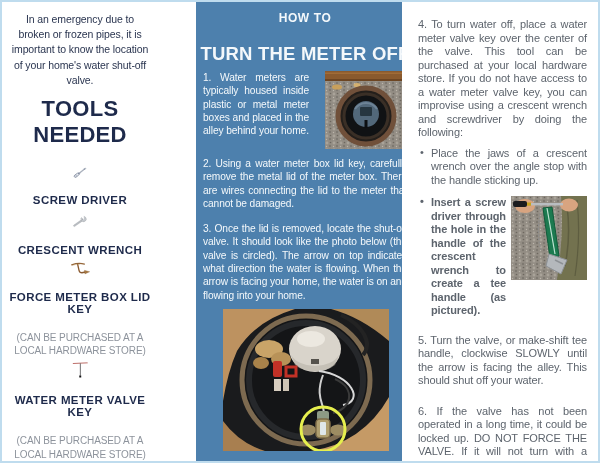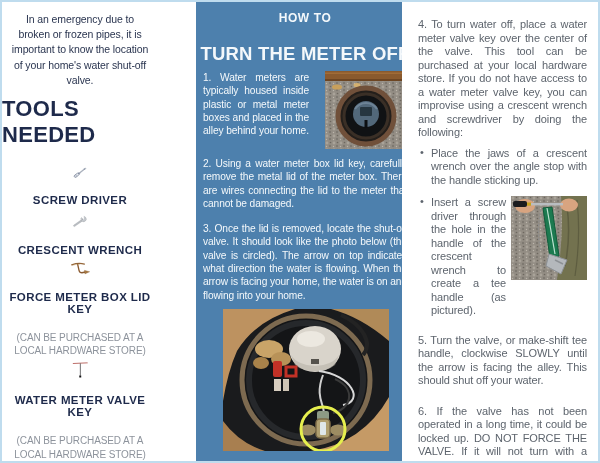--- a/index.html
+++ b/index.html
@@ -2,40 +2,40 @@
 <html><head>
 <meta charset="utf-8">
 <style>
   html,body{margin:0;padding:0;background:#e9eef2;font-family:"Liberation Sans",sans-serif;}
   .page{position:relative;width:600px;height:463px;background:#ffffff;border:2px solid #bfdcee;
         box-sizing:border-box;overflow:hidden;}
   .col{position:absolute;top:0;bottom:0;}
   
   .left{left:0;width:156px;background:#fff;display:flex;flex-direction:column;align-items:center;}
   .intro{margin:10px 7px 0;font-size:10.5px;line-height:1.45;color:#2a3550;text-align:center;letter-spacing:-0.1px;}
-  .tools-heading{margin-top:8px;font-size:22px;font-weight:800;color:#1e2a4b;letter-spacing:0.3px;}
+  .tools-heading{margin-top:8px;font-size:22px;font-weight:800;color:#1e2a4b;letter-spacing:0.3px;text-align:center;}
   .tool-img{margin-top:4px;}
   .tool-label{margin-top:16px;font-size:11.5px;font-weight:700;color:#1e2a4b;letter-spacing:0.4px;text-align:center;}
   .tool-note{margin:16px 10px 0;font-size:10px;color:#8d939c;line-height:1.35;text-align:center;letter-spacing:-0.1px;}
   
   .center{left:194px;width:218px;background:#4d80ad;color:#f4f8fb;}
   .c-kicker{margin-top:9px;text-align:center;font-size:12px;font-weight:800;letter-spacing:0.6px;}
   .c-title{margin-top:18px;text-align:center;font-size:18.5px;font-weight:800;letter-spacing:0.2px;}
   .step{color:#f4f8fb;font-size:10.2px;line-height:13.3px;text-align:justify;letter-spacing:-0.1px;}
   .c-pad{padding:0 7px;}
   .step1-row{display:flex;gap:16px;margin:6px 7px 0;}
   .step1-row .step{flex:1;}
   .photo{display:block;flex:none;}
   
   .right{left:400px;right:0;background:#fff;}
   .rtext{color:#5d646d;font-size:11px;line-height:13.5px;text-align:justify;letter-spacing:-0.1px;}
   .r-pad{margin:0 11px 0 16px;}
   .bullet{position:relative;padding-left:13px;}
   .bullet::before{content:"\2022";position:absolute;left:2px;top:-1px;color:#5d646d;}
-  .bullet2-row{display:flex;gap:5px;margin:9px 11px 0 16px;align-items:flex-start;}
+  .bullet2-row{display:flex;gap:5px;margin:9px 11px 0 16px;align-items:flex-start;font-weight:bold;}
   .bullet2-row .rtext{flex:1;}
 </style>
 </head>
 <body>
 
 <svg width="0" height="0" style="position:absolute" aria-hidden="true">
   <defs>
     <pattern id="pb" width="7" height="7" patternUnits="userSpaceOnUse">
       <rect width="7" height="7" fill="#938d84"></rect>
       <circle cx="2" cy="2" r="1.4" fill="#a9a399"></circle>

